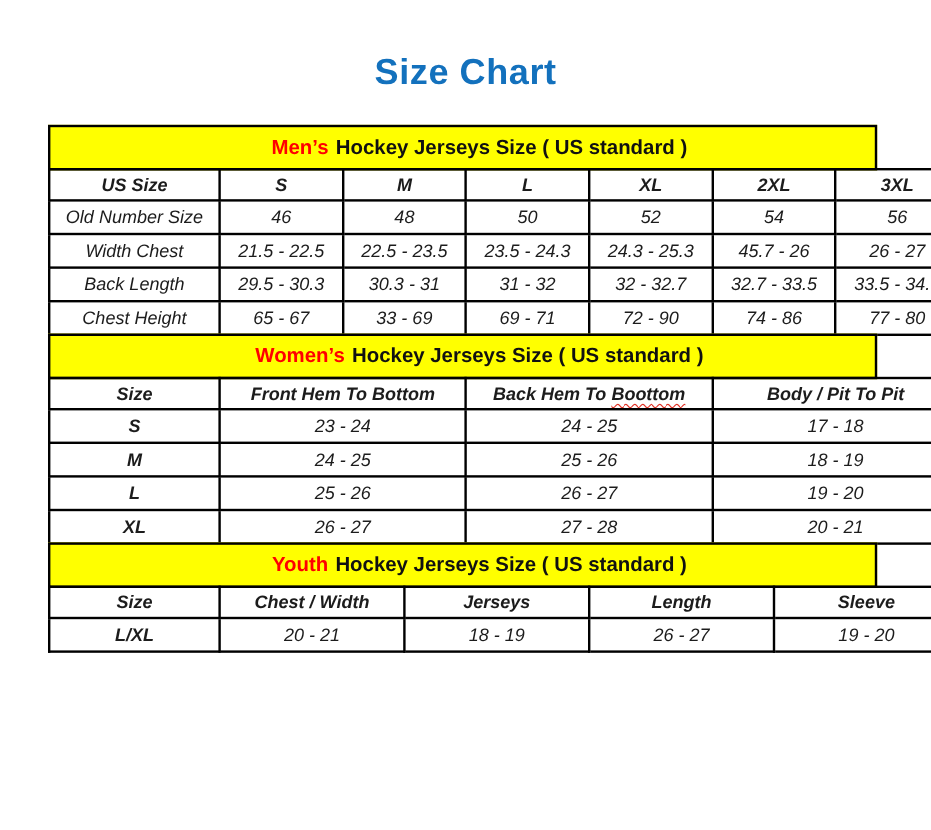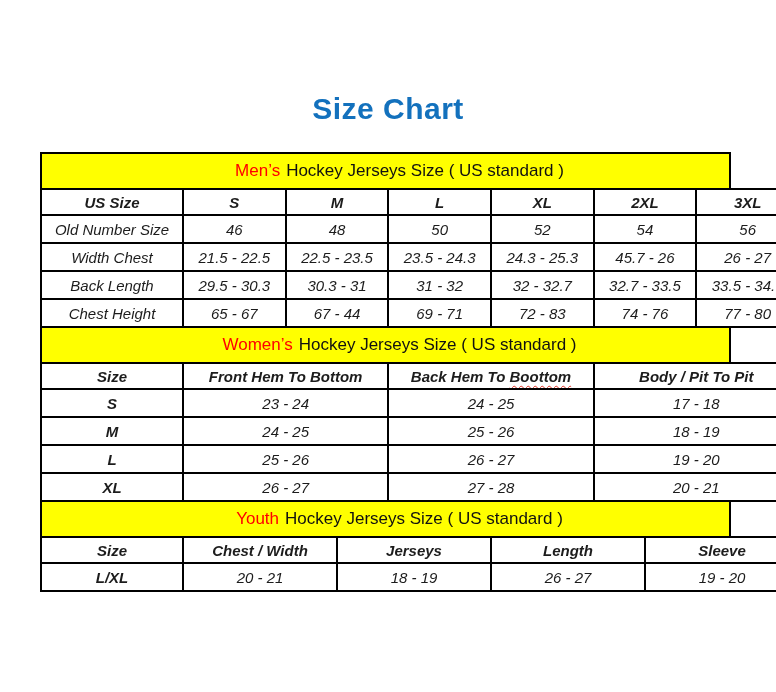--- a/index.html
+++ b/index.html
@@ -9,21 +9,21 @@
   }
   body {
     width: 776px;
     height: 692px;
     overflow: hidden;
     font-family: "Liberation Sans", sans-serif;
     color: #1c1c1c;
   }
   .title {
     margin: 0;
-    padding-top: 92px;
+    padding-top: 44px;
     height: 40px;
     text-align: center;
     font-size: 30px;
     font-weight: bold;
     color: #1371bd;
     letter-spacing: 0.5px;
   }
   .chart {
     margin: 20px 0 0 40px;
     width: 691px;
@@ -32,21 +32,21 @@
     box-sizing: border-box;
     width: 691px;
     height: 38px;
     background: #ffff00;
     border: 2px solid #000000;
     display: flex;
     align-items: center;
     justify-content: center;
     gap: 6px;
     font-size: 17px;
-    font-weight: normal;
+    font-weight: bold;
     color: #111111;
     padding-left: 28px;
   }
   .band .hl { color: #ff0000; }
   .chart .band + table,
   .chart table + .band { margin-top: -2px; }
   table {
     border-collapse: collapse;
     table-layout: fixed;
     width: 760px;
@@ -129,24 +129,24 @@
         <td>29.5 - 30.3</td>
         <td>30.3 - 31</td>
         <td>31 - 32</td>
         <td>32 - 32.7</td>
         <td>32.7 - 33.5</td>
         <td>33.5 - 34.6</td>
       </tr>
       <tr>
         <td>Chest Height</td>
         <td>65 - 67</td>
-        <td>67 - 44</td>
+        <td>33 - 69</td>
         <td>69 - 71</td>
-        <td>72 - 83</td>
-        <td>74 - 76</td>
+        <td>72 - 90</td>
+        <td>74 - 86</td>
         <td>77 - 80</td>
       </tr>
     </tbody>
   </table>
 
   <div class="band">
     <span class="hl">Women’s</span>
     <span>Hockey Jerseys Size ( US standard )</span>
   </div>
   <table>

